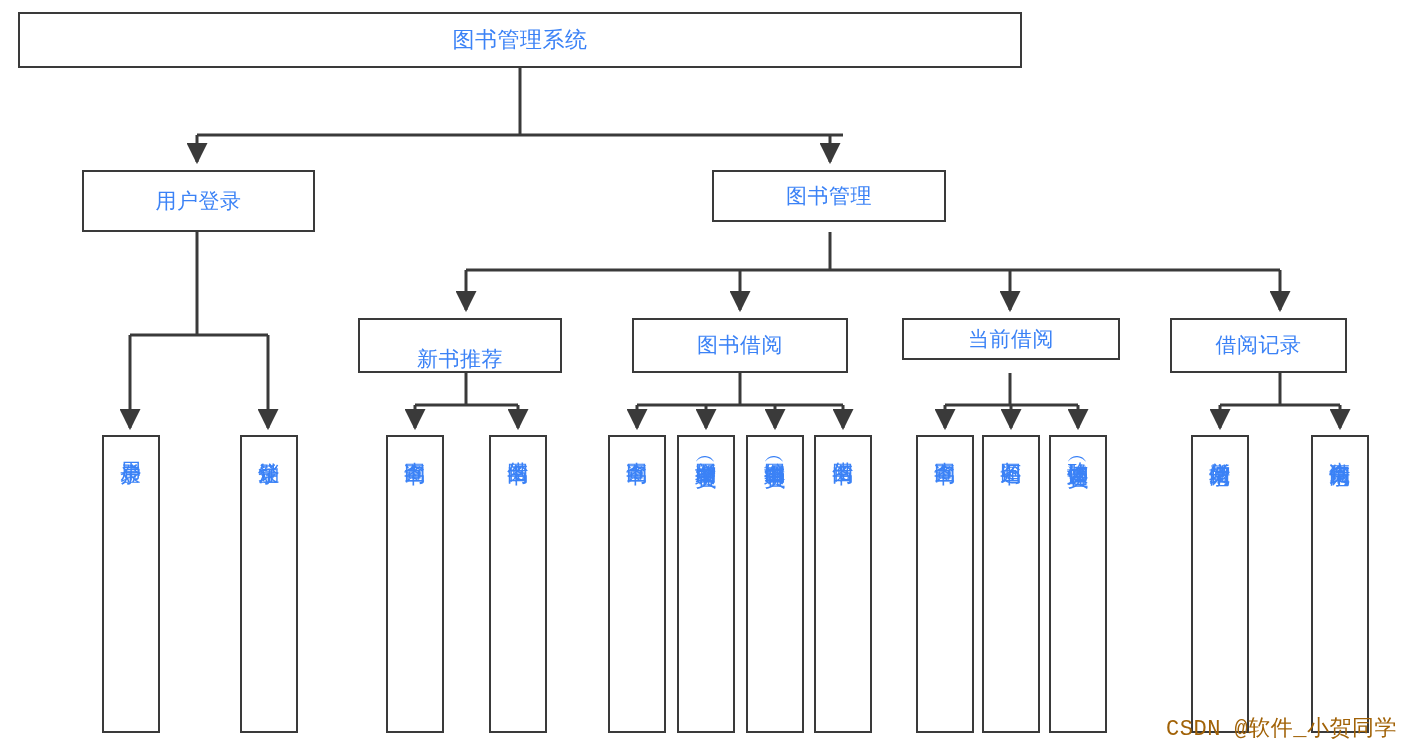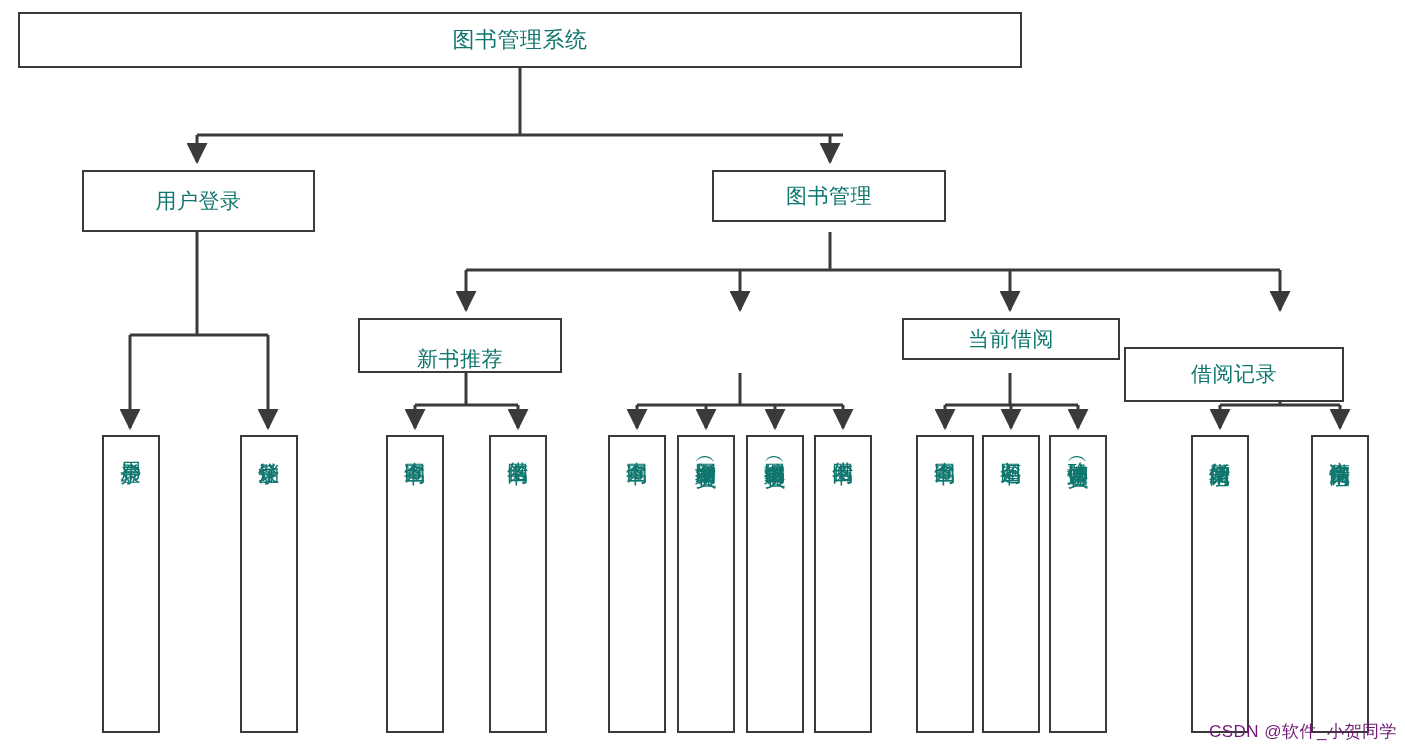--- a/index.html
+++ b/index.html
@@ -32,21 +32,21 @@
     border: 2px solid #3a3a3a;
     display: flex;
     align-items: center;
     justify-content: center;
     color: #3f3f3f;
   }
   .node-label {
     font-size: 21px;
     line-height: 1.15;
     letter-spacing: 0.5px;
-    color: #0f766e;
+    color: #3b82f6;
     white-space: nowrap;
   }
   .leaf {
     align-items: flex-start;
     justify-content: center;
     padding-top: 8px;
   }
   .leaf .node-label {
     writing-mode: vertical-rl;
     text-orientation: upright;
@@ -54,24 +54,25 @@
     line-height: 1.22;
     letter-spacing: 1px;
     white-space: normal;
     max-height: 280px;
   }
   .root .node-label { font-size: 22px; }
   .watermark {
     position: absolute;
     right: 8px;
     bottom: 4px;
-    font-size: 17px;
-    color: #701a75;
+    font-size: 22px;
+    color: #a16207;
     letter-spacing: 0.5px;
     user-select: none;
+    font-family: Liberation Mono, monospace;
   }
 </style>
 </head>
 <body>
 
 <div id="canvas">
 
   <svg class="edges" viewBox="0 0 1405 747">
     <defs>
       <marker id="arrow" viewBox="0 0 10 10" refX="9" refY="5" markerWidth="7" markerHeight="7" orient="auto-start-reverse">
@@ -129,24 +130,27 @@
   <div class="node" style="left:82px; top:170px; width:233px; height:62px;">
     <span class="node-label">用户登录</span>
   </div>
   <div class="node" style="left:712px; top:170px; width:234px; height:52px;">
     <span class="node-label">图书管理</span>
   </div>
 
   <div class="node" style="left:358px; top:318px; width:204px; height:55px;align-items:flex-end;">
     <span class="node-label">新书推荐</span>
   </div>
+  <div class="node" style="left:632px; top:318px; width:216px; height:55px;">
+    <span class="node-label">图书借阅</span>
+  </div>
   <div class="node" style="left:902px; top:318px; width:218px; height:42px;">
     <span class="node-label">当前借阅</span>
   </div>
-  <div class="node" style="left:1124px; top:318px; width:220px; height:55px;margin-top:29px;">
+  <div class="node" style="left:1170px; top:318px; width:177px; height:55px;">
     <span class="node-label">借阅记录</span>
   </div>
 
   <div class="node leaf" style="left:102px; top:435px; width:58px; height:298px;">
     <span class="node-label">用户登录</span>
   </div>
   <div class="node leaf" style="left:240px; top:435px; width:58px; height:298px;">
     <span class="node-label">注销登录</span>
   </div>
 

